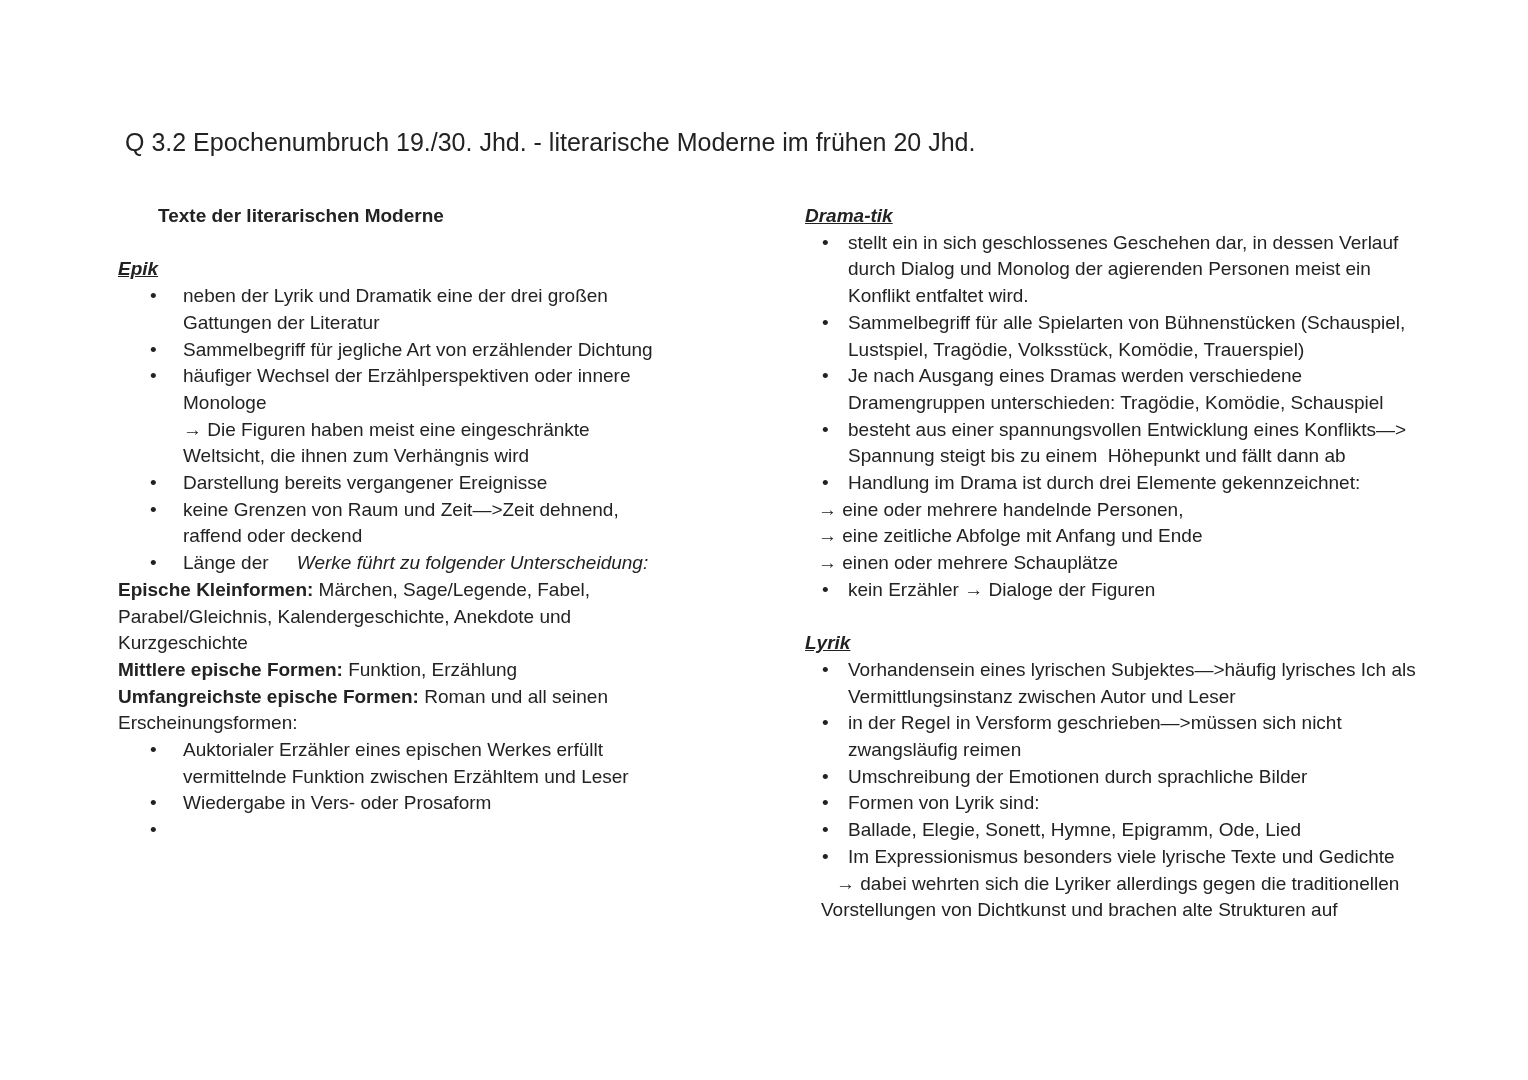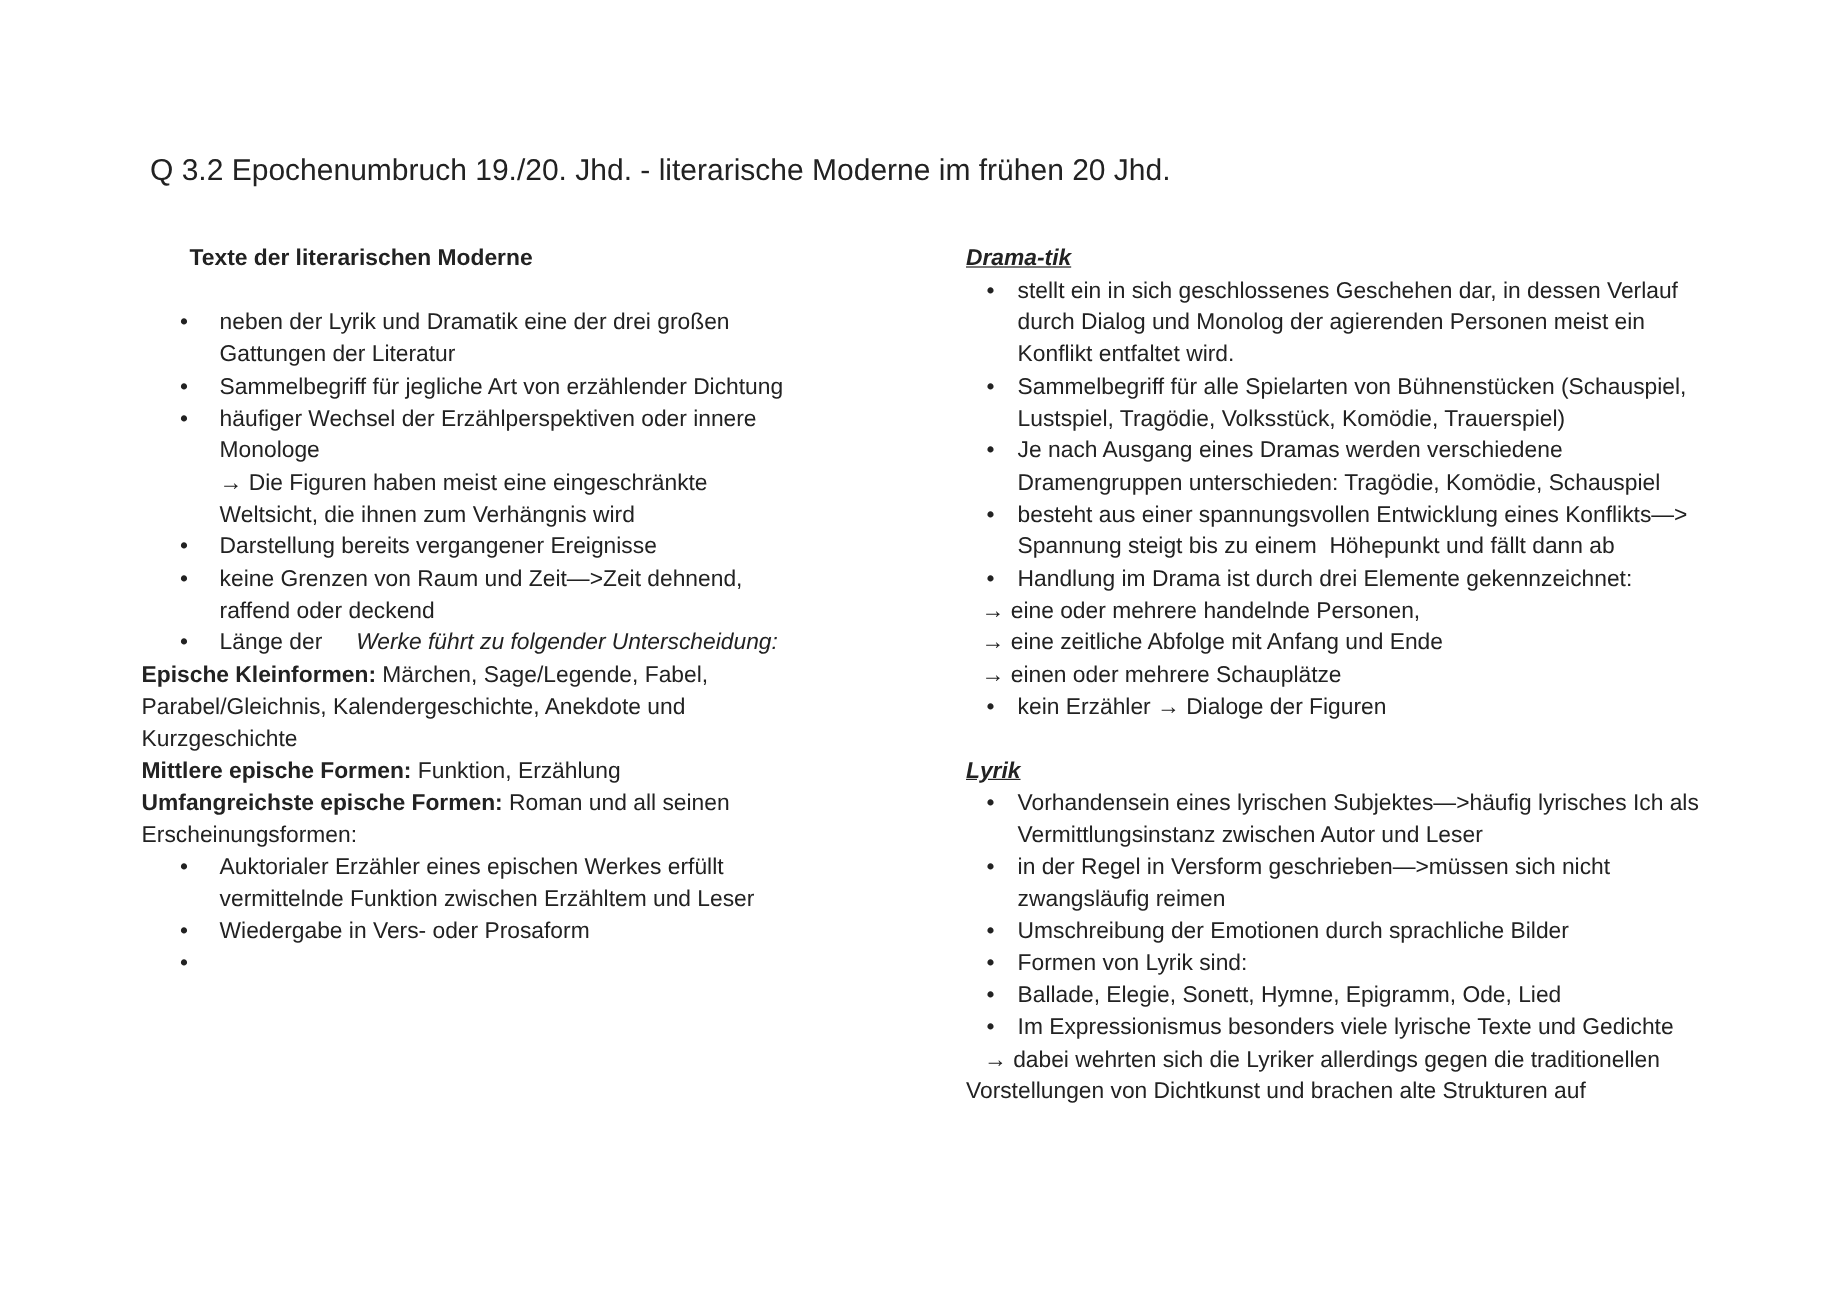--- a/index.html
+++ b/index.html
@@ -31,30 +31,30 @@
   .col-right { left: 805px; width: 718px; }
   .h-bold { font-weight: bold; margin-left: 40px; }
   .h-ital { font-style: italic; text-decoration: underline; font-weight: bold; }
   .spacer { height: 26.7px; }
   .bullet { position: relative; }
   .col-left  .bullet { padding-left: 65px; }
   .col-left  .bullet .dot { position: absolute; left: 32px; top: 0; }
   .col-right .bullet { padding-left: 43px; }
   .col-right .bullet .dot { position: absolute; left: 17px; top: 0; }
   .arrowline { padding-left: 13px; }
-  .para.indent-first { text-indent: 15px; }
+  .para.indent-first { text-indent: 15px; margin-left: 16px; }
   .b { font-weight: bold; margin-top: 48px; }
   .i { font-style: italic; margin-left: 23px; }
 </style>
 </head>
 <body>
 
 <div class="page">
-  <div class="title">Q 3.2 Epochenumbruch 19./20. Jhd. - literarische Moderne im frühen 20 Jhd.</div>
-  <div class="col col-left"><div class="h-bold">Texte der literarischen Moderne</div><div class="spacer"></div><div class="bullet"><span class="dot">•</span><span><span class="">neben der Lyrik und Dramatik eine der drei großen
+  <div class="title">Q 3.2 Epochenumbruch 19./30. Jhd. - literarische Moderne im frühen 20 Jhd.</div>
+  <div class="col col-left"><div class="h-bold">Texte der literarischen Moderne</div><div class="spacer"></div><div class="h-ital">Epik</div><div class="bullet"><span class="dot">•</span><span><span class="">neben der Lyrik und Dramatik eine der drei großen
 Gattungen der Literatur</span></span></div><div class="bullet"><span class="dot">•</span><span><span class="">Sammelbegriff für jegliche Art von erzählender Dichtung</span></span></div><div class="bullet"><span class="dot">•</span><span><span class="">häufiger Wechsel der Erzählperspektiven oder innere
 Monologe
 → Die Figuren haben meist eine eingeschränkte
 Weltsicht, die ihnen zum Verhängnis wird</span></span></div><div class="bullet"><span class="dot">•</span><span><span class="">Darstellung bereits vergangener Ereignisse</span></span></div><div class="bullet"><span class="dot">•</span><span><span class="">keine Grenzen von Raum und Zeit—&gt;Zeit dehnend,
 raffend oder deckend</span></span></div><div class="bullet"><span class="dot">•</span><span><span class="">Länge der </span><span class="i">Werke führt zu folgender Unterscheidung:</span></span></div><div class="para"><span class="b ">Epische Kleinformen:</span><span class=""> Märchen, Sage/Legende, Fabel,
 Parabel/Gleichnis, Kalendergeschichte, Anekdote und
 Kurzgeschichte</span></div><div class="para"><span class="b ">Mittlere epische Formen:</span><span class=""> Funktion, Erzählung</span></div><div class="para"><span class="b ">Umfangreichste epische Formen:</span><span class=""> Roman und all seinen
 Erscheinungsformen:</span></div><div class="bullet"><span class="dot">•</span><span><span class="">Auktorialer Erzähler eines epischen Werkes erfüllt
 vermittelnde Funktion zwischen Erzähltem und Leser</span></span></div><div class="bullet"><span class="dot">•</span><span><span class="">Wiedergabe in Vers- oder Prosaform</span></span></div><div class="bullet"><span class="dot">•</span></div></div>
   <div class="col col-right"><div class="h-ital">Drama-tik</div><div class="bullet"><span class="dot">•</span><span><span class="">stellt ein in sich geschlossenes Geschehen dar, in dessen Verlauf

